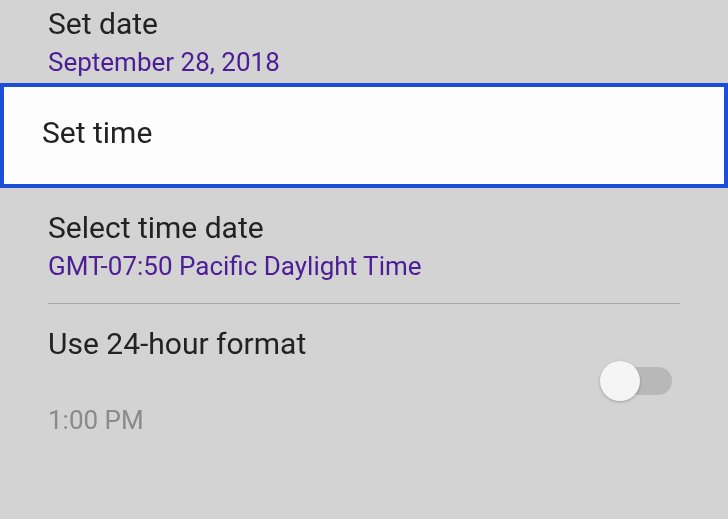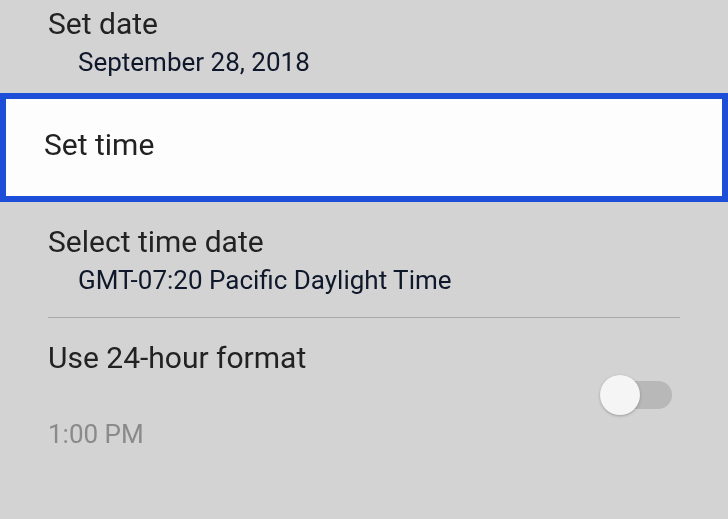--- a/index.html
+++ b/index.html
@@ -17,36 +17,35 @@
     }
     .settings-list {
       width: 100%;
     }
     .setting-item {
       padding: 22px 48px;
       background: #d3d3d4;
     }
     .setting-item.first {
       padding-top: 6px;
-      padding-bottom: 16px;
+      padding-bottom: 6px;
     }
     .setting-title {
       font-size: 30px;
       color: #222222;
       font-weight: 400;
       margin-bottom: 6px;
     }
     .setting-value {
       font-size: 26px;
-      color: #0f172a;
+      color: #4c1d95;
       font-weight: 400;
-      margin-left: 30px;
     }
     .highlighted-wrapper {
-      border: 6px solid #1d4ed8;
+      border: 4px solid #1d4ed8;
       background: #fdfdfd;
       margin: 0;
     }
     .highlighted-wrapper .setting-item {
       background: #fdfdfd;
       padding: 28px 38px;
     }
     .divider {
       height: 1px;
       background: #a8a8a9;
@@ -99,21 +98,21 @@
   </div>
 
   <div class="highlighted-wrapper">
     <div class="setting-item">
       <div class="setting-title">Set time</div>
     </div>
   </div>
 
   <div class="setting-item">
     <div class="setting-title">Select time date</div>
-    <div class="setting-value">GMT-07:20 Pacific Daylight Time</div>
+    <div class="setting-value">GMT-07:50 Pacific Daylight Time</div>
   </div>
 
   <div class="divider"></div>
 
   <div class="setting-item-with-toggle">
     <div class="setting-text-group">
       <div class="setting-title">Use 24-hour format</div>
       <div class="setting-value-faded">1:00 PM</div>
     </div>
     <div class="toggle-switch">

